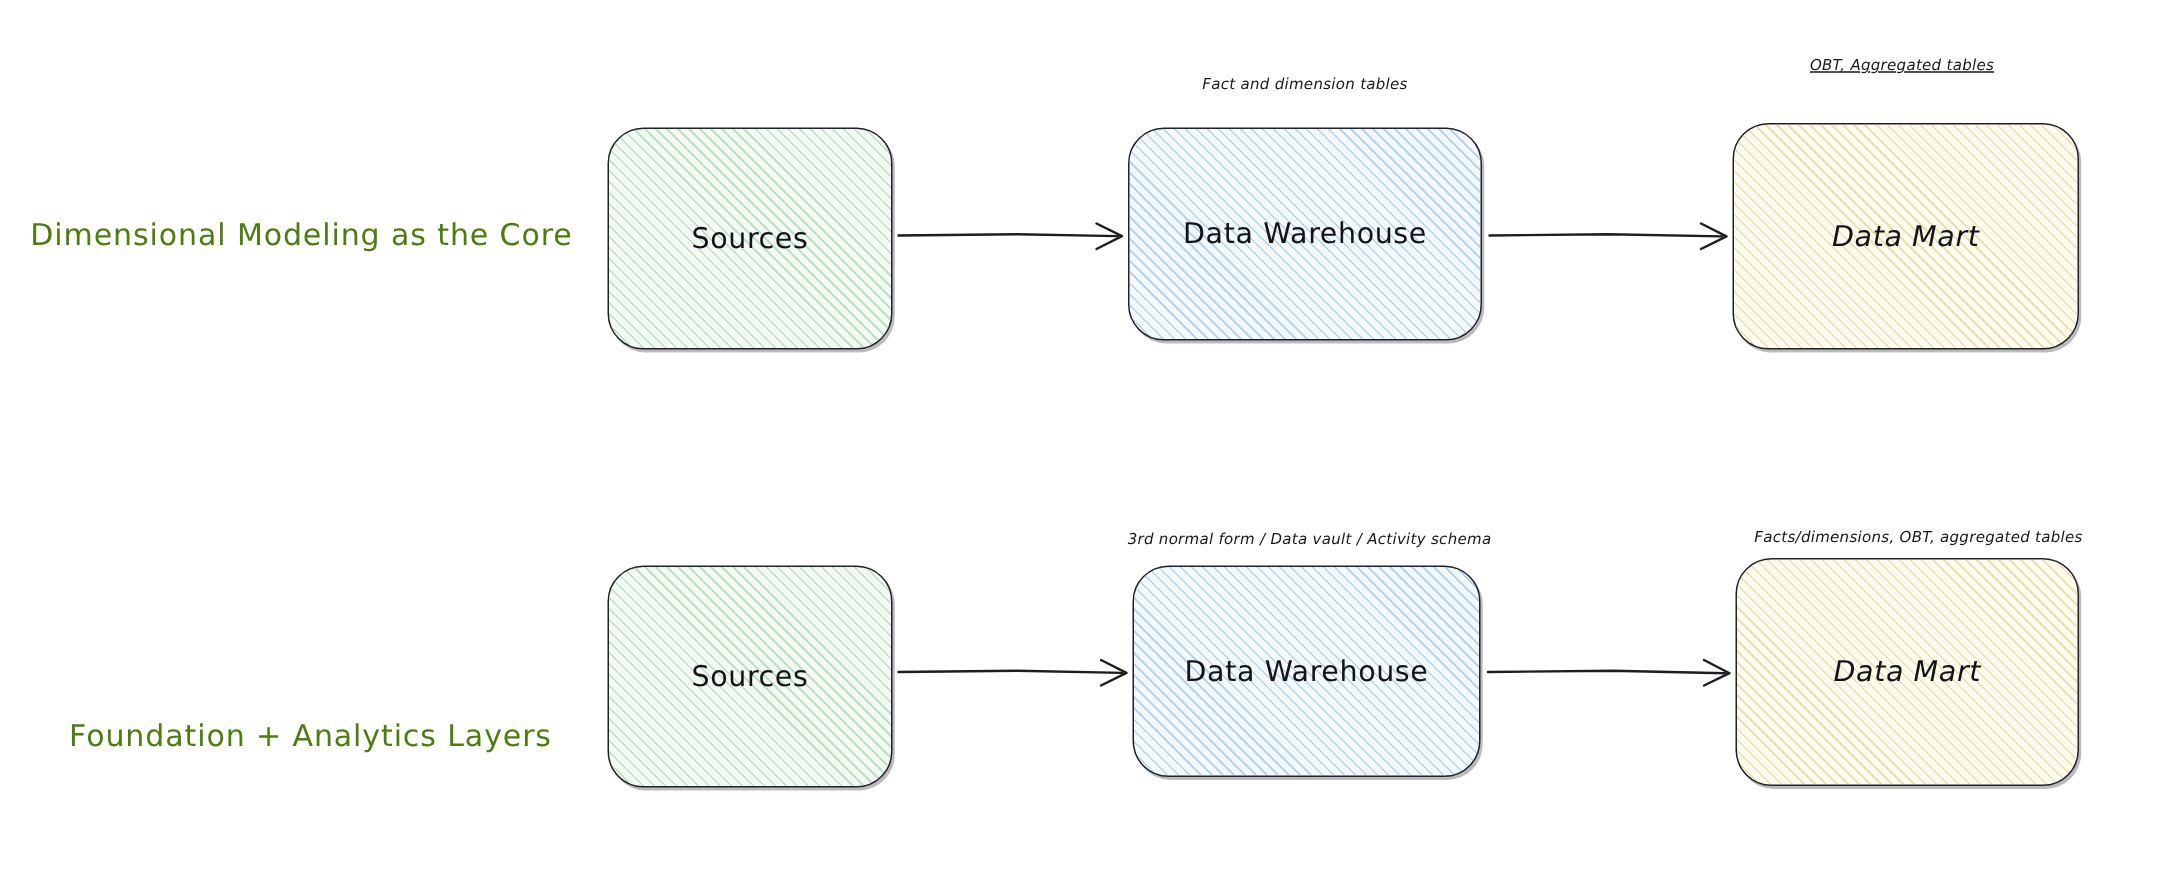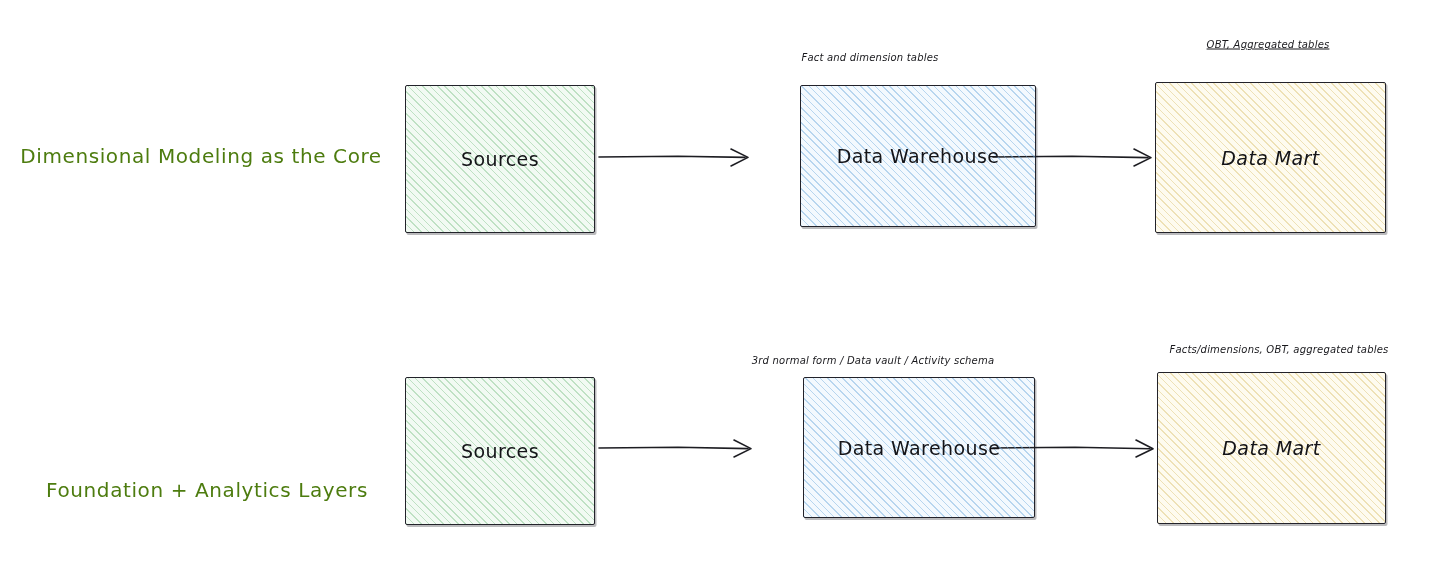--- a/index.html
+++ b/index.html
@@ -44,21 +44,21 @@
     font-style: italic;
     letter-spacing: 0.2px;
     color: #18181c;
     white-space: nowrap;
     transform: translate(-50%, -50%);
   }
 
   
   .node {
     position: absolute;
-    border-radius: 2px;
+    border-radius: 24px;
     border: 1.7px solid #22222a;
     box-sizing: border-box;
     display: flex;
     align-items: center;
     justify-content: center;
     box-shadow: 1.5px 2px 0 rgba(30,30,35,0.30);
     overflow: hidden;
   }
   .node .node-label {
     position: relative;
@@ -79,21 +79,21 @@
   
   .node.green  { background-color: #f2faf3; }
   .node.green  .hatch {
     background-image:
       repeating-linear-gradient(45deg,
         rgba(120,190,130,0.42) 0px,
         rgba(120,190,130,0.42) 1.1px,
         rgba(120,190,130,0.00) 1.1px,
         rgba(120,190,130,0.00) 5.2px);
   }
-  .node.blue   { background-color: #f3f9fe; margin-left: 48px; }
+  .node.blue   { background-color: #f3f9fe; }
   .node.blue   .hatch {
     background-image:
       repeating-linear-gradient(45deg,
         rgba(110,170,220,0.45) 0px,
         rgba(110,170,220,0.45) 1.1px,
         rgba(110,170,220,0.00) 1.1px,
         rgba(110,170,220,0.00) 5.2px);
   }
   .node.yellow { background-color: #fefbef; font-style: italic; }
   .node.yellow .hatch {
@@ -161,21 +161,21 @@
       </g>
     </svg>
   </div>
 
   <div>
 
     <div class="row-label" style="left:207px; top:449px;margin-top:41px;">Foundation + Analytics Layers</div>
 
     <div class="annotation" style="left:873px; top:360px;">3rd normal form / Data vault / Activity schema</div>
 
-    <div class="annotation" style="left:1279px; top:349px;">Facts/dimensions, OBT, aggregated tables</div>
+    <div class="annotation" style="left:1279px; top:359px;">Facts/dimensions, OBT, aggregated tables</div>
 
     <div class="node green" style="left:405px; top:377px; width:190px; height:148px;">
       <span class="hatch"></span>
       <span class="node-label">Sources</span>
     </div>
 
     <div class="node blue" style="left:755px; top:377px; width:232px; height:141px;">
       <span class="hatch"></span>
       <span class="node-label">Data Warehouse</span>
     </div>

